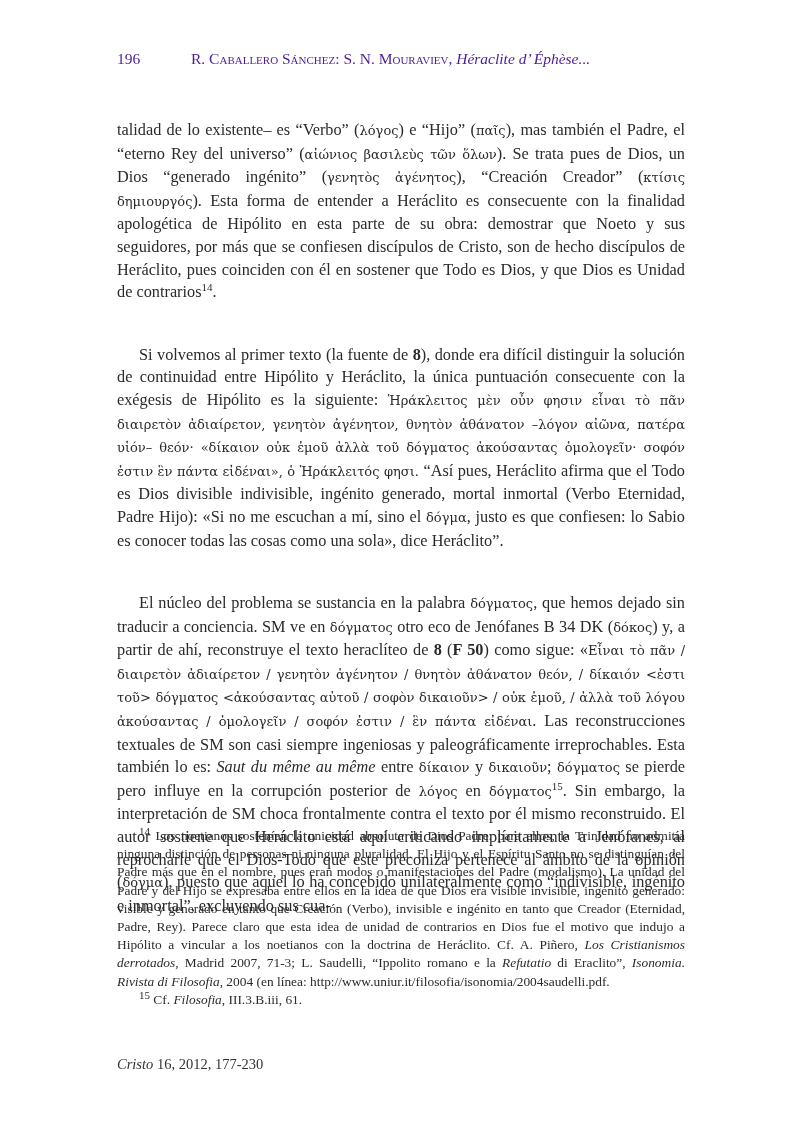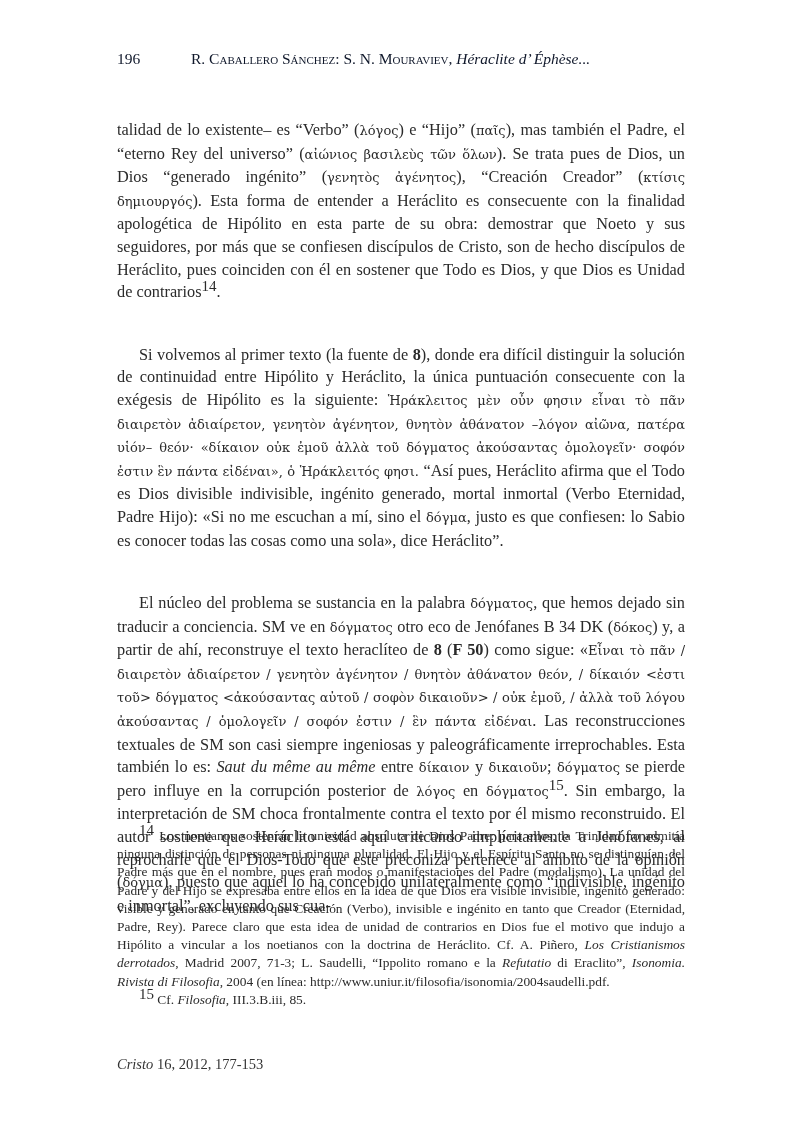--- a/index.html
+++ b/index.html
@@ -1,29 +1,29 @@
 <!DOCTYPE html>
 <html><head>
   <meta charset="utf-8">
   <style>
     html, body { margin: 0; padding: 0; background: #ffffff; }
     body { width: 800px; height: 1129px; position: relative; overflow: hidden;
            font-family: "DejaVu Serif", "Liberation Serif", serif; color: #222; }
     .running-head { position: absolute; top: 50px; left: 117px; width: 580px;
-                    font-family: "Liberation Serif", serif; font-size: 15.5px; color: #0f172a; }
+                    font-family: "Liberation Serif", serif; font-size: 15.5px; color: #4c1d95; }
     .running-head .page-num { display: inline-block; width: 74px; }
     .running-head .sc { font-variant: small-caps; }
     .running-head em { font-style: italic; }
     .body-text { position: absolute; top: 119px; left: 117px; width: 568px;
                  font-family: "Liberation Serif", serif; font-size: 16.3px; line-height: 22.6px;
                  text-align: justify; color: #2a2a2a; }
     .body-text p { margin: 0; }
     .body-text p.indent { text-indent: 22px; margin-top: 40px; }
     .gr { font-family: "DejaVu Serif", serif; font-size: 13px; }
-    sup { font-size: 15px; line-height: 0; vertical-align: super; }
+    sup { font-size: 11px; line-height: 0; vertical-align: super; }
     .footnotes { position: absolute; top: 827px; left: 117px; width: 568px;
                  font-family: Liberation Serif, serif; font-size: 13.4px; line-height: 18.2px;
                  text-align: justify; color: #2a2a2a; }
     .footnotes p { margin: 0; text-indent: 22px; }
     .footer { position: absolute; top: 1056px; left: 117px;
               font-family: "Liberation Serif", serif; font-size: 14.5px; color: #333; }
     em, i { font-style: italic; }
     b { font-weight: bold; }
   </style>
 </head>
@@ -36,18 +36,18 @@
 <div class="body-text">
   <p><span>talidad de lo existente– es “Verbo” (</span><span class="gr">λόγος</span><span>) e “Hijo” (</span><span class="gr">παῖς</span><span>), mas también el Padre, el “eterno Rey del universo” (</span><span class="gr">αἰώνιος βασιλεὺς τῶν ὅλων</span><span>). Se trata pues de Dios, un Dios “generado ingénito” (</span><span class="gr">γενητὸς ἀγένητος</span><span>), “Creación Creador” (</span><span class="gr">κτίσις δημιουργός</span><span>). Esta forma de entender a Heráclito es consecuente con la finalidad apologética de Hipólito en esta parte de su obra: demostrar que Noeto y sus seguidores, por más que se confiesen discípulos de Cristo, son de hecho discípulos de Heráclito, pues coinciden con él en sostener que Todo es Dios, y que Dios es Unidad de contrarios</span><sup>14</sup><span>.</span></p>
 
   <p class="indent"><span>Si volvemos al primer texto (la fuente de </span><b>8</b><span>), donde era difícil distinguir la solución de continuidad entre Hipólito y Heráclito, la única puntuación consecuente con la exégesis de Hipólito es la siguiente: </span><span class="gr">Ἡράκλειτος μὲν οὖν φησιν εἶναι τὸ πᾶν διαιρετὸν ἀδιαίρετον, γενητὸν ἀγένητον, θνητὸν ἀθάνατον –λόγον αἰῶνα, πατέρα υἱόν– θεόν· «δίκαιον οὐκ ἐμοῦ ἀλλὰ τοῦ δόγματος ἀκούσαντας ὁμολογεῖν· σοφόν ἐστιν ἓν πάντα εἰδέναι», ὁ Ἡράκλειτός φησι.</span><span> “Así pues, Heráclito afirma que el Todo es Dios divisible indivisible, ingénito generado, mortal inmortal (Verbo Eternidad, Padre Hijo): «Si no me escuchan a mí, sino el </span><span class="gr">δόγμα</span><span>, justo es que confiesen: lo Sabio es conocer todas las cosas como una sola», dice Heráclito”.</span></p>
 
   <p class="indent"><span>El núcleo del problema se sustancia en la palabra </span><span class="gr">δόγματος</span><span>, que hemos dejado sin traducir a conciencia. SM ve en </span><span class="gr">δόγματος</span><span> otro eco de Jenófanes B 34 DK (</span><span class="gr">δόκος</span><span>) y, a partir de ahí, reconstruye el texto heraclíteo de </span><b>8</b><span> (</span><b>F 50</b><span>) como sigue: «</span><span class="gr">Εἶναι τὸ πᾶν / διαιρετὸν ἀδιαίρετον / γενητὸν ἀγένητον / θνητὸν ἀθάνατον θεόν, / δίκαιόν &lt;ἐστι τοῦ&gt; δόγματος &lt;ἀκούσαντας αὐτοῦ / σοφὸν δικαιοῦν&gt; / οὐκ ἐμοῦ, / ἀλλὰ τοῦ λόγου ἀκούσαντας / ὁμολογεῖν / σοφόν ἐστιν / ἓν πάντα εἰδέναι</span><span>. Las reconstrucciones textuales de SM son casi siempre ingeniosas y paleográficamente irreprochables. Esta también lo es: </span><i>Saut du même au même</i><span> entre </span><span class="gr">δίκαιον</span><span> y </span><span class="gr">δικαιοῦν</span><span>; </span><span class="gr">δόγματος</span><span> se pierde pero influye en la corrupción posterior de </span><span class="gr">λόγος</span><span> en </span><span class="gr">δόγματος</span><sup>15</sup><span>. Sin embargo, la interpretación de SM choca frontalmente contra el texto por él mismo reconstruido. El autor sostiene que Heráclito está aquí criticando implícitamente a Jenófanes, al reprocharle que el Dios-Todo que este preconiza pertenece al ámbito de la opinión (</span><span class="gr">δόγμα</span><span>), puesto que aquel lo ha concebido unilateralmente como “indivisible, ingénito e inmortal”, excluyendo sus cua-</span></p>
 </div>
 
 <div class="footnotes">
   <p><sup>14</sup><span> Los noetianos sostenían la unicidad absoluta de Dios Padre: para ellos, la Trinidad no admitía ninguna distinción de personas ni ninguna pluralidad. El Hijo y el Espíritu Santo no se distinguían del Padre más que en el nombre, pues eran modos o manifestaciones del Padre (modalismo). La unidad del Padre y del Hijo se expresaba entre ellos en la idea de que Dios era visible invisible, ingénito generado: visible y generado en tanto que Creación (Verbo), invisible e ingénito en tanto que Creador (Eternidad, Padre, Rey). Parece claro que esta idea de unidad de contrarios en Dios fue el motivo que indujo a Hipólito a vincular a los noetianos con la doctrina de Heráclito. Cf. A. Piñero, </span><i>Los Cristianismos derrotados</i><span>, Madrid 2007, 71-3; L. Saudelli, “Ippolito romano e la </span><i>Refutatio</i><span> di Eraclito”, </span><i>Isonomia. Rivista di Filosofia</i><span>, 2004 (en línea: http://www.uniur.it/filosofia/isonomia/2004saudelli.pdf.</span></p>
-  <p><sup>15</sup><span> Cf. </span><i>Filosofia</i><span>, III.3.B.iii, 85.</span></p>
+  <p><sup>15</sup><span> Cf. </span><i>Filosofia</i><span>, III.3.B.iii, 61.</span></p>
 </div>
 
 <div class="footer">
-  <i>Cristo</i><span> 16, 2012, 177-153</span>
+  <i>Cristo</i><span> 16, 2012, 177-230</span>
 </div>
 
 </body></html>

